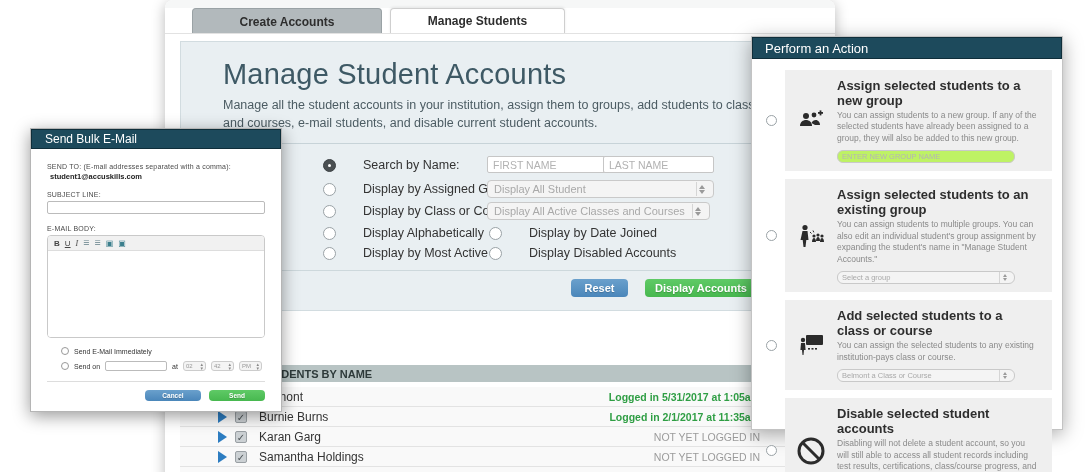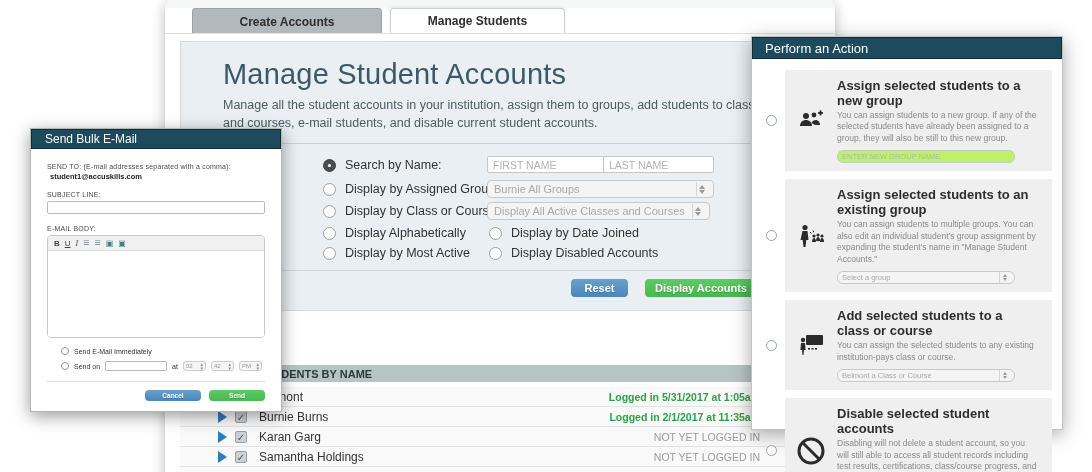--- a/index.html
+++ b/index.html
@@ -26,21 +26,21 @@
   .page-desc { position:absolute; left:42px; top:54px; width:545px; font-size:12.5px;
     color:#4c5c63; line-height:1.45; }
   .panel-hr { position:absolute; left:42px; top:101px; width:536px; height:1px; background:#c7d3d8; }
 
   .radio { width:13px; height:13px; border-radius:50%; border:1px solid #9aa2a6; background:#fff;
     display:inline-block; position:relative; flex:none; }
   .radio.sel { background:#4a4f52; border-color:#3d4245; }
   .radio.sel::after { content:""; position:absolute; left:4px; top:4px; width:3px; height:3px;
     border-radius:50%; background:#fff; }
   .frow { position:absolute; display:flex; align-items:center; font-size:12.5px; color:#333; }
-  .frow .lbl { margin-left:9px; }
+  .frow .lbl { margin-left:27px; }
   .tinput { border:1px solid #c6c6c6; border-radius:2px; background:#fff; height:17px;
     font-size:10.5px; color:#333; padding:0 5px; font-family:"Liberation Sans",sans-serif; }
   .tinput::placeholder { color:#b2b2b2; }
   .fakesel { height:18px; background:#f4f4f4; border:1px solid #c9c9c9; border-radius:4px;
     color:#a9a9a9; font-size:11px; display:flex; align-items:center; padding:0 6px; }
   .fakesel .seltext { flex:1; white-space:nowrap; overflow:hidden; }
   .stepper { width:11px; height:14px; border-left:1px solid #d5d5d5; display:flex; flex-direction:column;
     align-items:center; justify-content:center; gap:1px; flex:none; }
   .stepper i { width:0; height:0; border-left:3px solid transparent; border-right:3px solid transparent; }
   .stepper .up { border-bottom:4px solid #9a9a9a; } .stepper .dn { border-top:4px solid #9a9a9a; }
@@ -136,21 +136,21 @@
           <span class="lbl">Search by Name:</span>
         </div>
         <input class="tinput" style="position: absolute; left: 306px; top: 114px; width: 129px;" placeholder="FIRST NAME">
         <input class="tinput" style="position: absolute; left: 422px; top: 114px; width: 111px;" placeholder="LAST NAME">
 
         <div class="frow" style="left:142px; top:140px;">
           <span class="radio"></span>
           <span class="lbl">Display by Assigned Group:</span>
         </div>
         <div class="fakesel" style="position:absolute; left:306px; top:138px; width:227px;">
-          <span class="seltext">Burnie All Groups</span>
+          <span class="seltext">Display All Student</span>
           <span class="stepper">
               <i class="up"></i>
               <i class="dn"></i>
             </span>
         </div>
 
         <div class="frow" style="left:142px; top:162px;">
           <span class="radio"></span>
           <span class="lbl">Display by Class or Course:</span>
         </div>
@@ -282,21 +282,21 @@
               <circle cx="8" cy="6" r="3"></circle>
                 <path d="M2 16c0-4 3-6 6-6s6 2 6 6z"></path>
               <circle cx="16" cy="5" r="2.4"></circle>
                 <path d="M13.5 13c1-2.5 4-3.5 6-2.5 1.5.8 2.5 2.5 2.5 4.5h-5"></path>
               <rect x="20" y="2" width="5" height="1.8"></rect>
                 <rect x="21.6" y="0.4" width="1.8" height="5"></rect>
             </svg>
           </span>
           <div class="opt-text">
             <div class="opt-title">Assign selected students to a new group</div>
-            <div class="opt-desc">You can assign students to a new group. If any of the selected students have already been assigned to a group, they will also be still to this new group.</div>
+            <div class="opt-desc">You can assign students to a new group. If any of the selected students have already been assigned to a group, they will also be added to this new group.</div>
             <input class="opt-input" placeholder="ENTER NEW GROUP NAME" style="">
           </div>
         </div>
       </div>
 
       <div class="opt">
         <span class="radio"></span>
         <div class="opt-card">
           <span class="opt-icon">
             <svg width="26" height="24" viewBox="0 0 26 24" fill="#2b2b2b">

